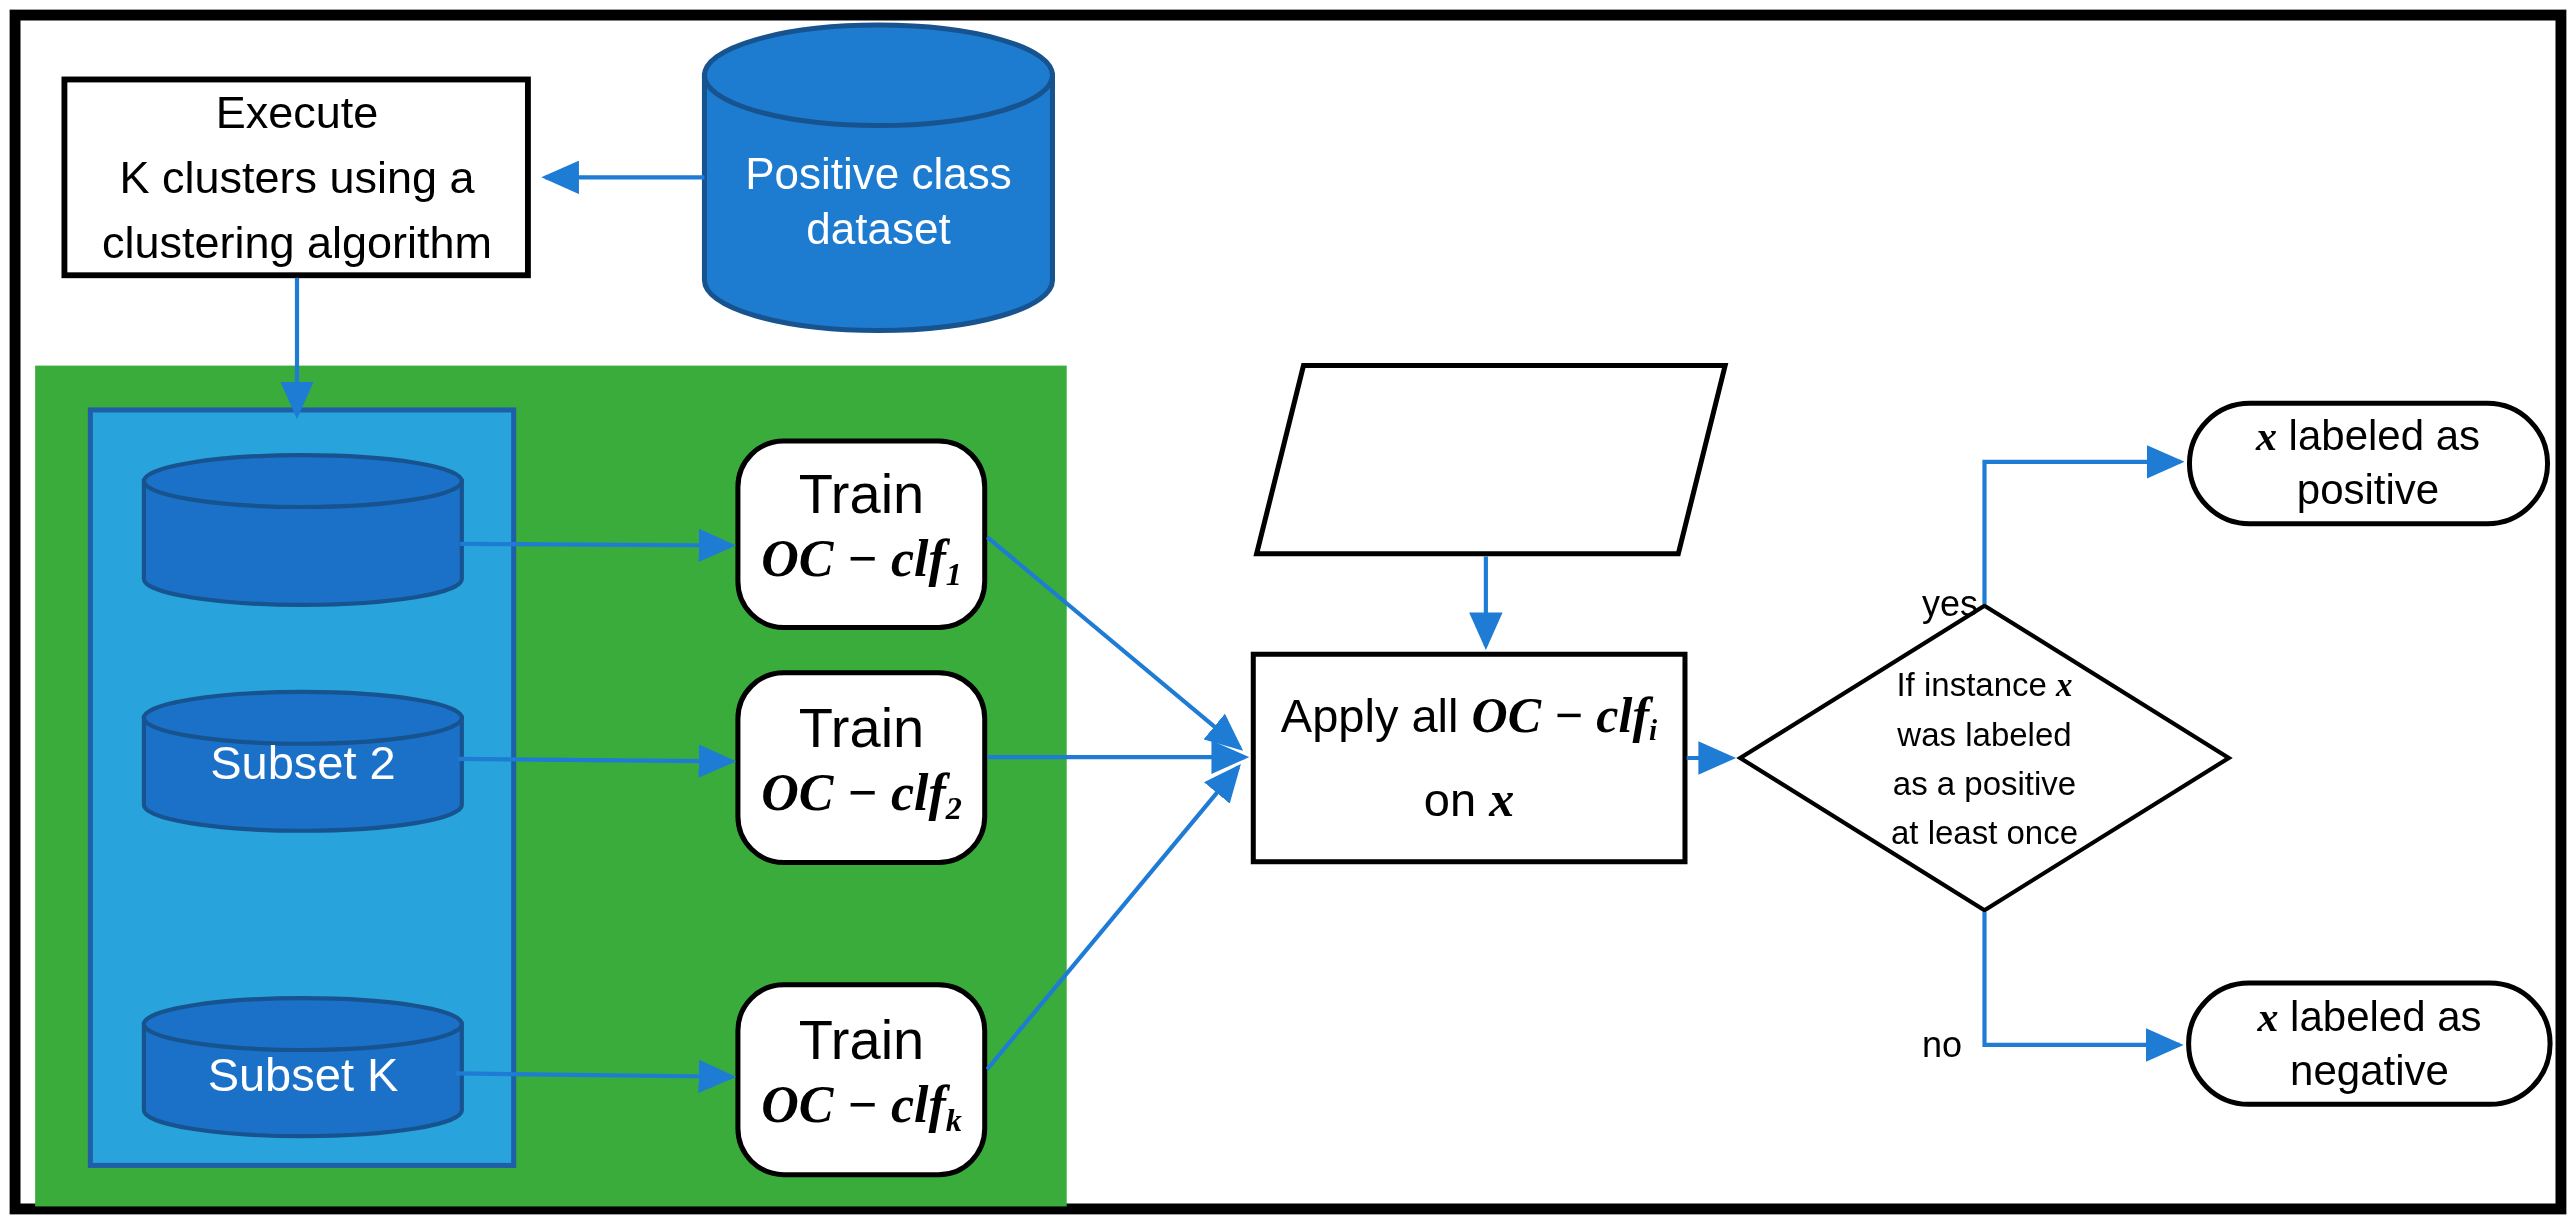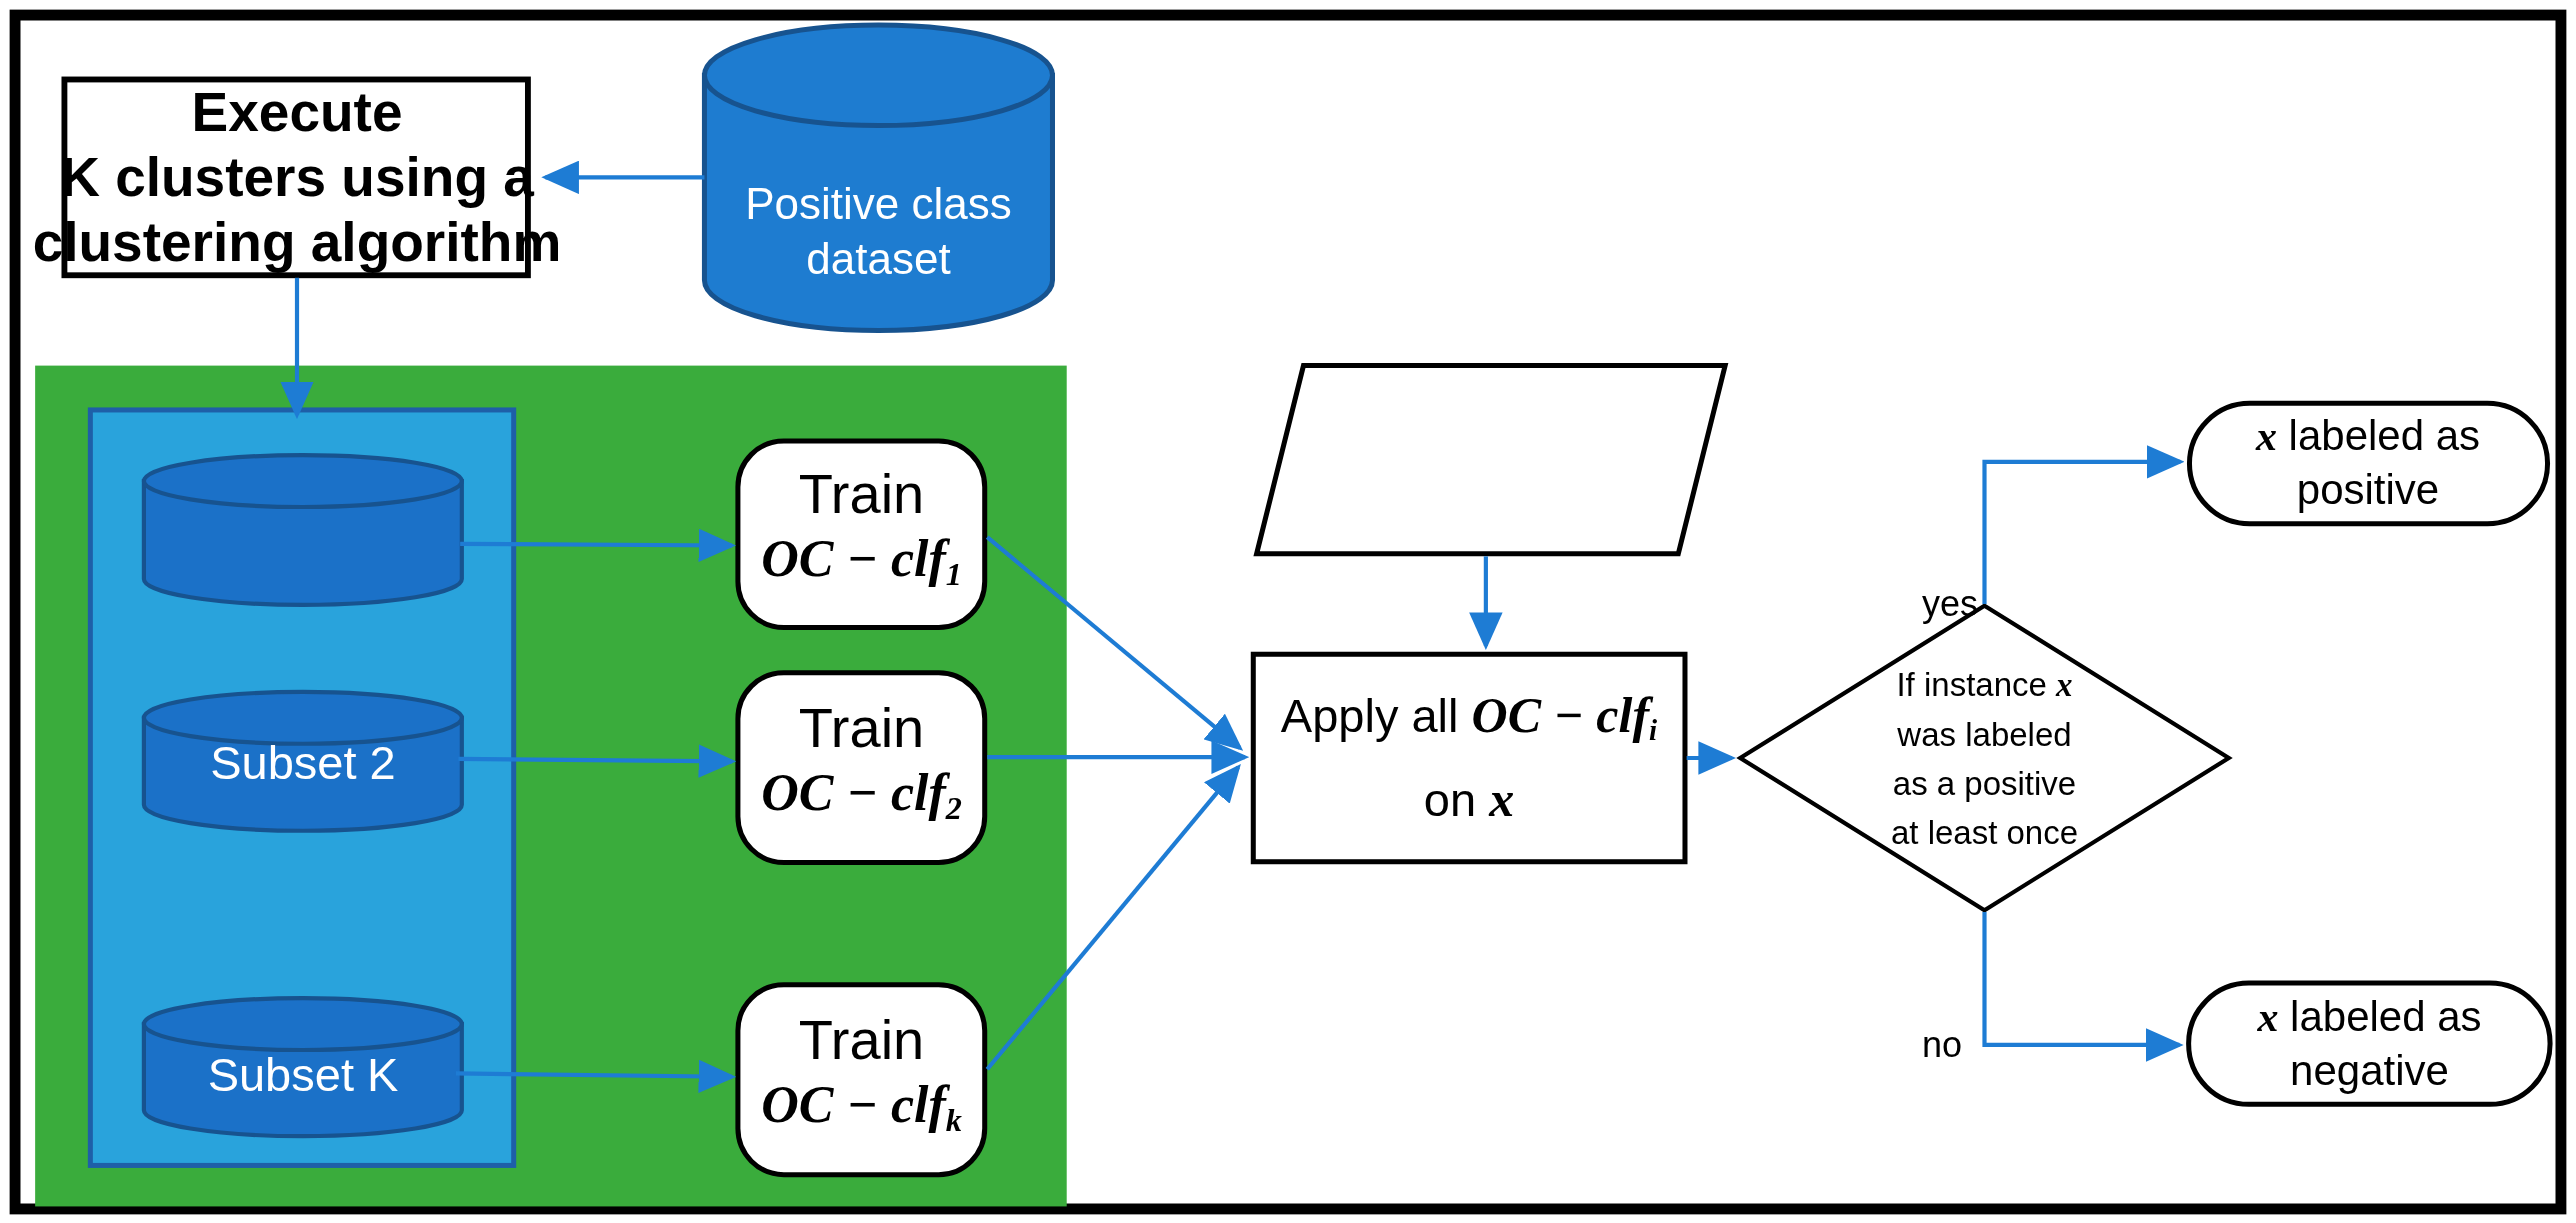--- a/index.html
+++ b/index.html
@@ -42,21 +42,21 @@
     position:absolute;display:flex;flex-direction:column;align-items:center;
     justify-content:center;text-align:center;color:var(--ink);
   }
   .label.right{align-items:flex-end;text-align:right;}
   .white{color:var(--text-light);}
   .ln{white-space:nowrap;}
   .mi{font-family:"Liberation Serif",serif;font-style:italic;font-weight:700;}
   .msub{font-family:"Liberation Serif",serif;font-style:italic;font-weight:700;
         font-size:0.62em;vertical-align:-0.28em;}
 
-  .t-execute .ln{font-size:55px;line-height:65px;font-weight:bold;}
+  .t-execute .ln{font-size:45px;line-height:65px;}
   .t-dataset .ln{font-size:44px;line-height:55px;}
   .t-subset  .ln{font-size:47px;line-height:50px;}
   .t-train   .ln{font-size:56px;line-height:64px;}
   .t-train   .ln.math{font-size:52px;}
   .t-given   .ln{font-size:44px;line-height:57px;}
   .t-apply   .ln{font-size:47px;line-height:69px;}
   .t-apply   .ln .mi{font-size:50px;}
   .t-diamond .ln{font-size:33px;line-height:49px;}
   .t-capsule .ln{font-size:42px;line-height:54px;}
   .t-edge    .ln{font-size:36px;line-height:44px;}
@@ -125,21 +125,21 @@
     <polyline points="2372,722 2372,552 2606,552" class="flow" marker-end="url(#ah)"></polyline>
     <polyline points="2372,1090 2372,1249 2605,1249" class="flow" marker-end="url(#ah)"></polyline>
   </svg>
 
   <div class="label t-execute" style="left:67px;top:79px;width:460px;height:196px;">
     <div class="ln">Execute</div>
     <div class="ln">K clusters using a</div>
     <div class="ln">clustering algorithm</div>
   </div>
 
-  <div class="label t-dataset white" style="left:707px;top:146px;width:343px;height:110px;margin-top:30px;">
+  <div class="label t-dataset white" style="left:707px;top:146px;width:343px;height:110px;">
     <div class="ln">Positive class</div>
     <div class="ln">dataset</div>
   </div>
 
   <div class="label t-subset white" style="left:144px;top:721px;width:318px;height:84px;">
     <div class="ln">Subset 2</div>
   </div>
   <div class="label t-subset white" style="left:144px;top:1033px;width:318px;height:84px;">
     <div class="ln">Subset K</div>
   </div>

